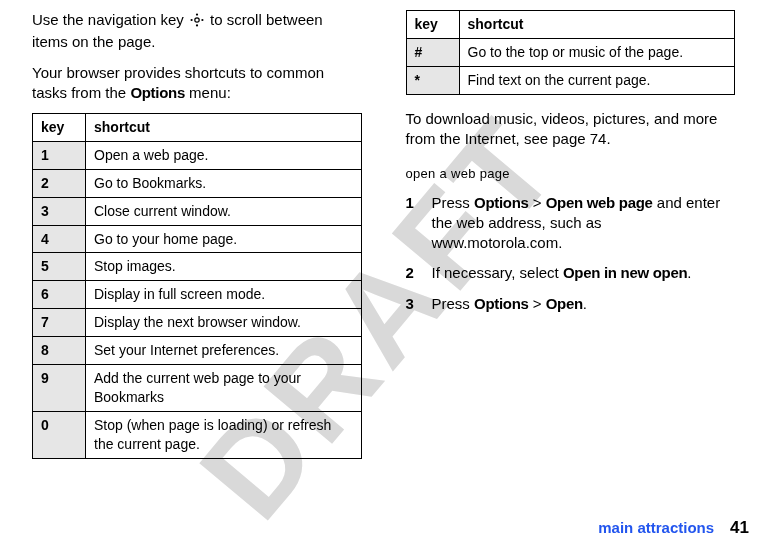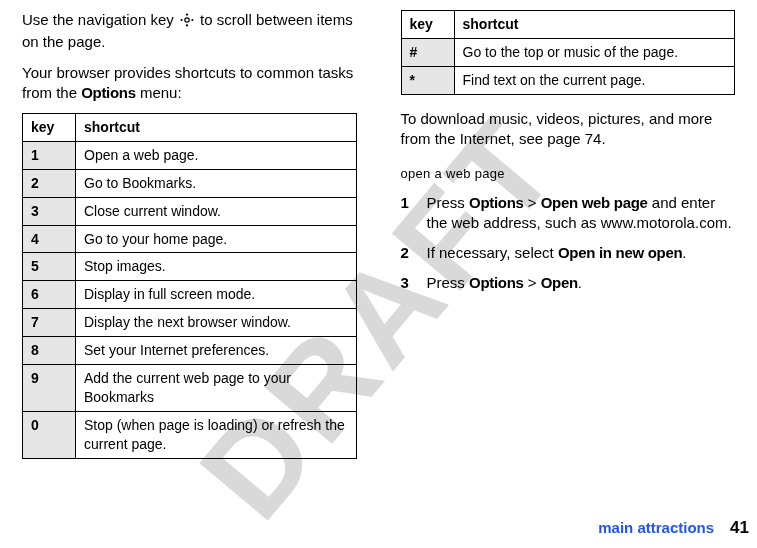--- a/index.html
+++ b/index.html
@@ -8,21 +8,21 @@
     font-family: Arial, Helvetica, sans-serif;
     background: #fff;
     color: #000;
     position: relative;
     width: 757px;
     height: 548px;
     overflow: hidden;
   }
   .page {
     position: relative;
-    padding: 10px 22px 10px 22px;
+    padding: 10px 22px 10px 32px;
     display: flex;
     gap: 44px;
     box-sizing: border-box;
     height: 500px;
   }
   .col {
     flex: 1 1 50%;
     min-width: 0;
     font-size: 15px;
     line-height: 1.35;

